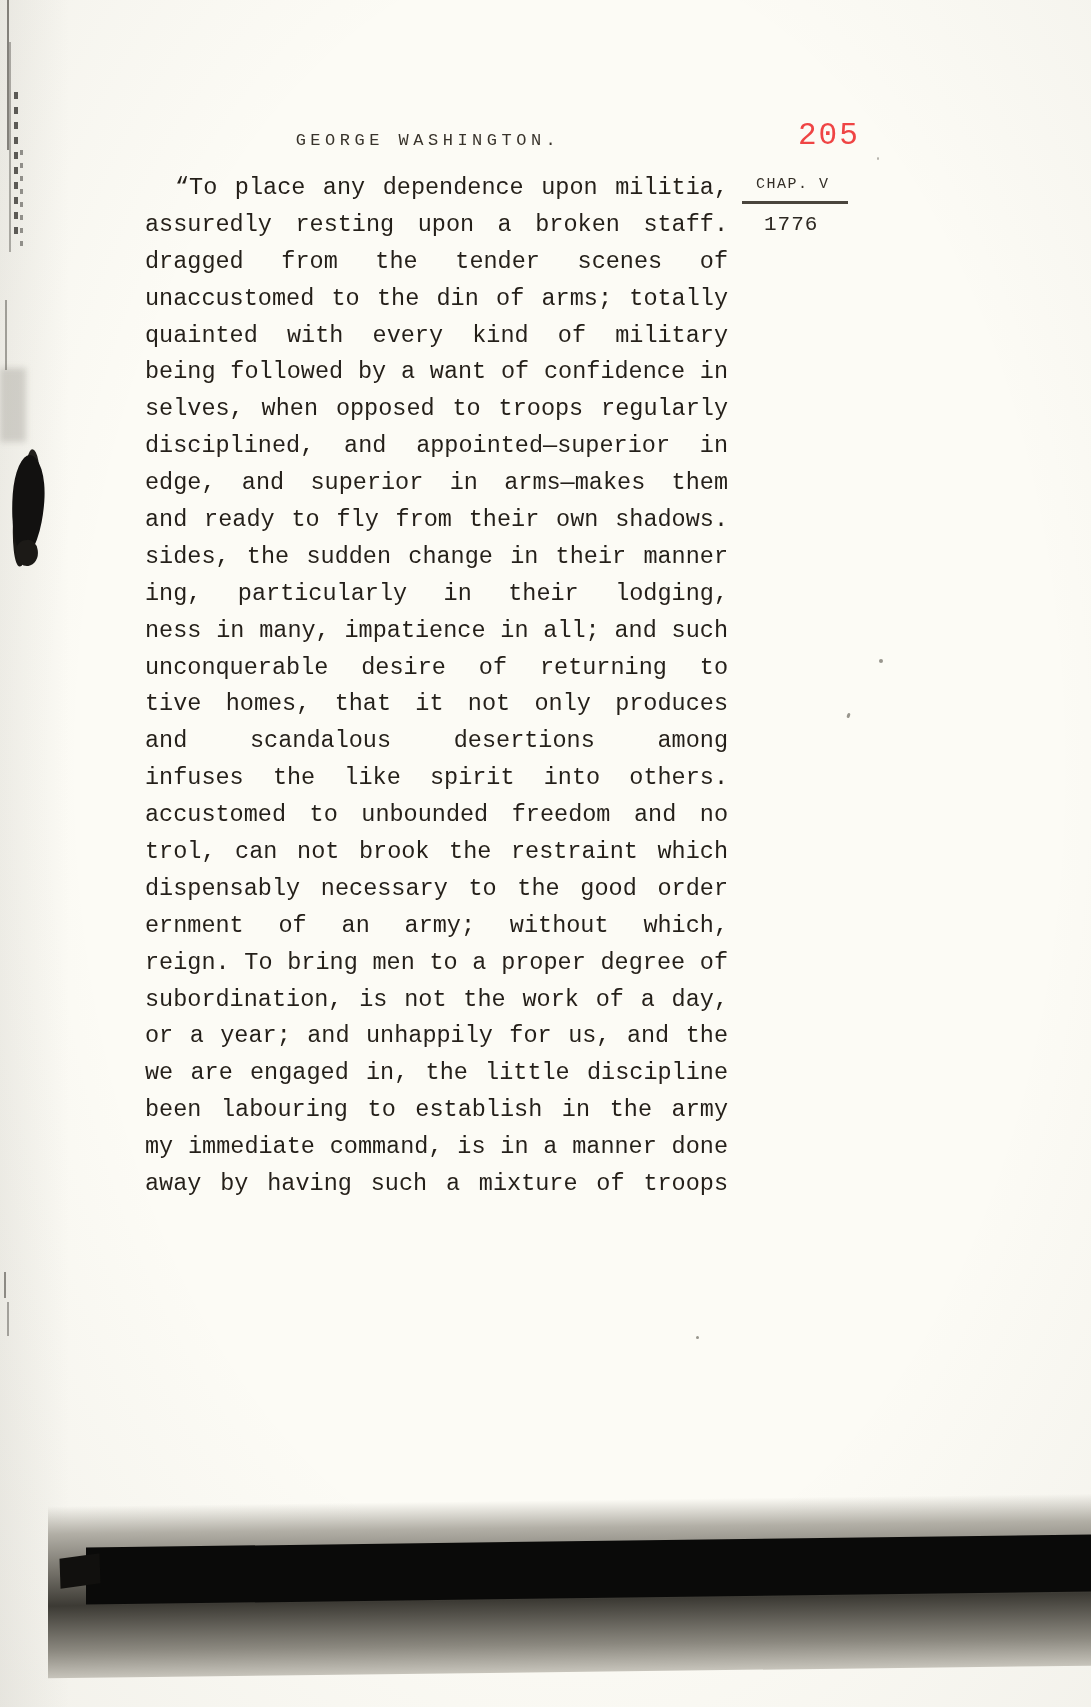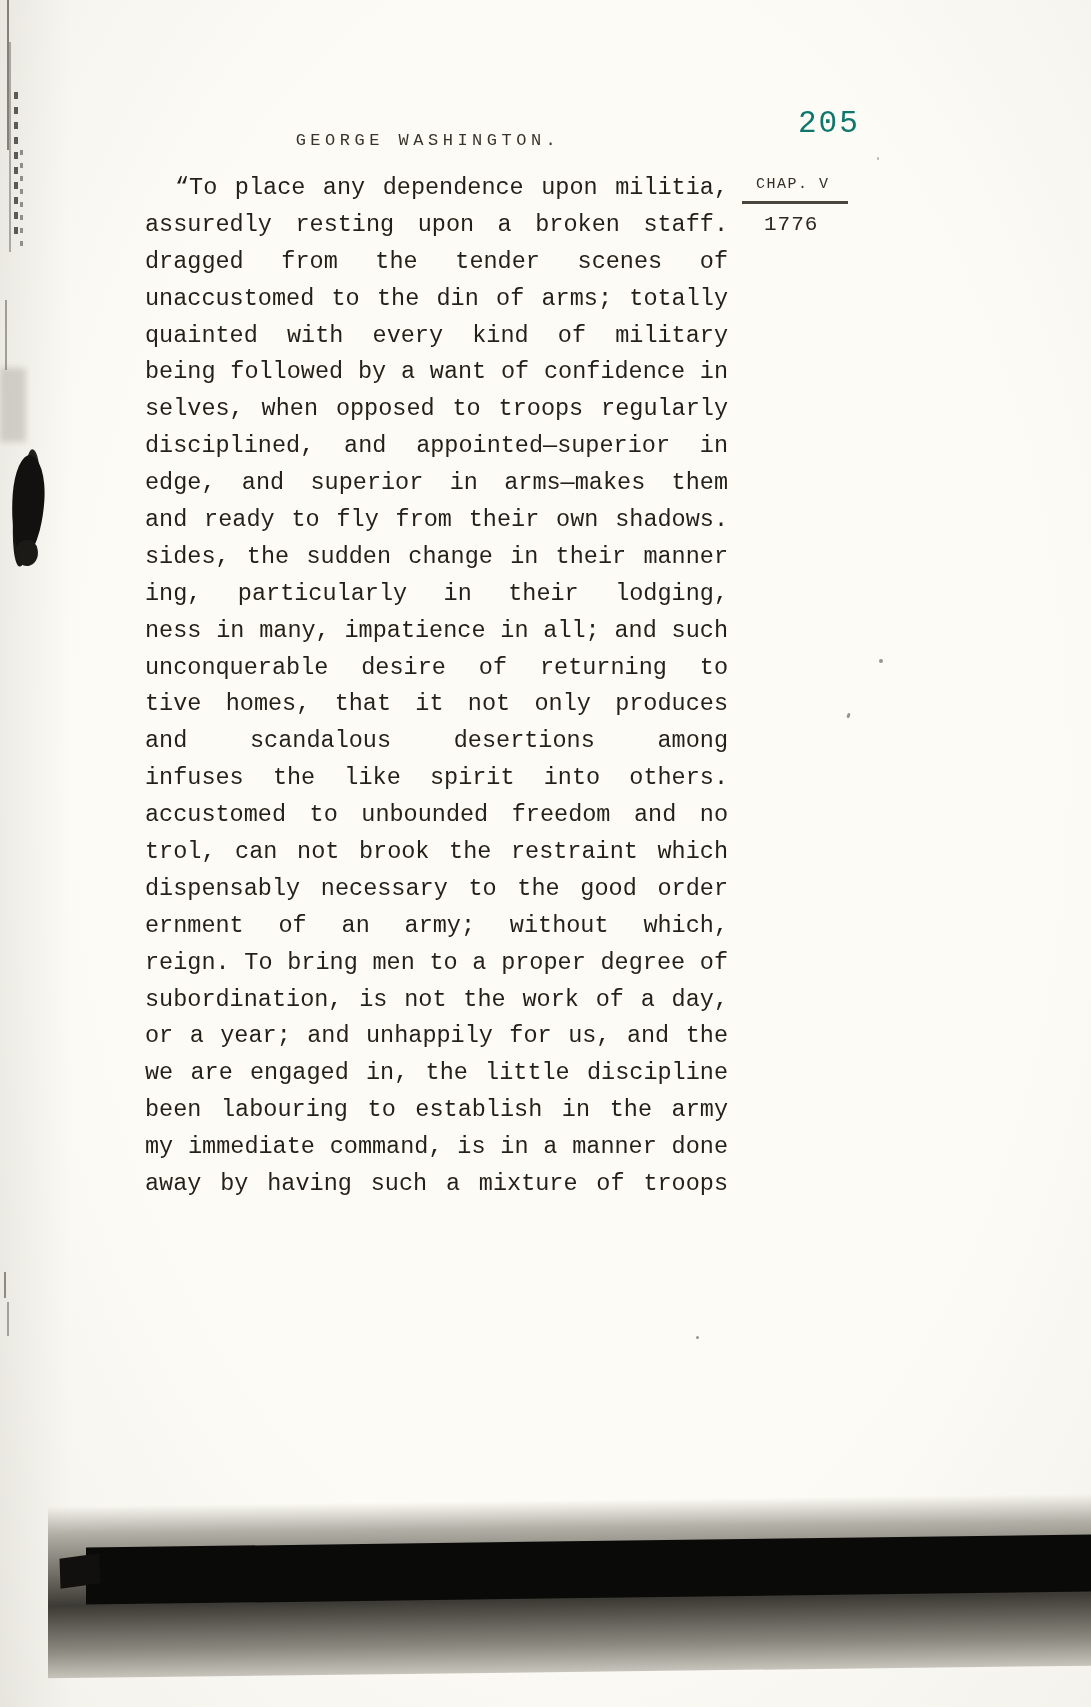--- a/index.html
+++ b/index.html
@@ -20,22 +20,22 @@
     pointer-events:none;
   }
 
   
   .running-title {
     position:absolute; left:128px; top:131px; width:600px;
     text-align:center;
     font-size:17px; letter-spacing:4.5px; color:#38332b;
   }
   .page-number {
-    position:absolute; left:798px; top:106px;
-    font-size:31px; color:#0f766e; letter-spacing:2px;
+    position:absolute; left:798px; top:118px;
+    font-size:31px; color:#ef4444; letter-spacing:2px;
   }
 
   
   .margin-note { position:absolute; left:742px; top:176px; width:110px; }
   .chap {
     font-size:15px; letter-spacing:1.5px; color:#332e27;
     padding-left:14px;
   }
   .margin-rule {
     margin-top:8px; height:2.5px; width:106px; background:#4a453d;

